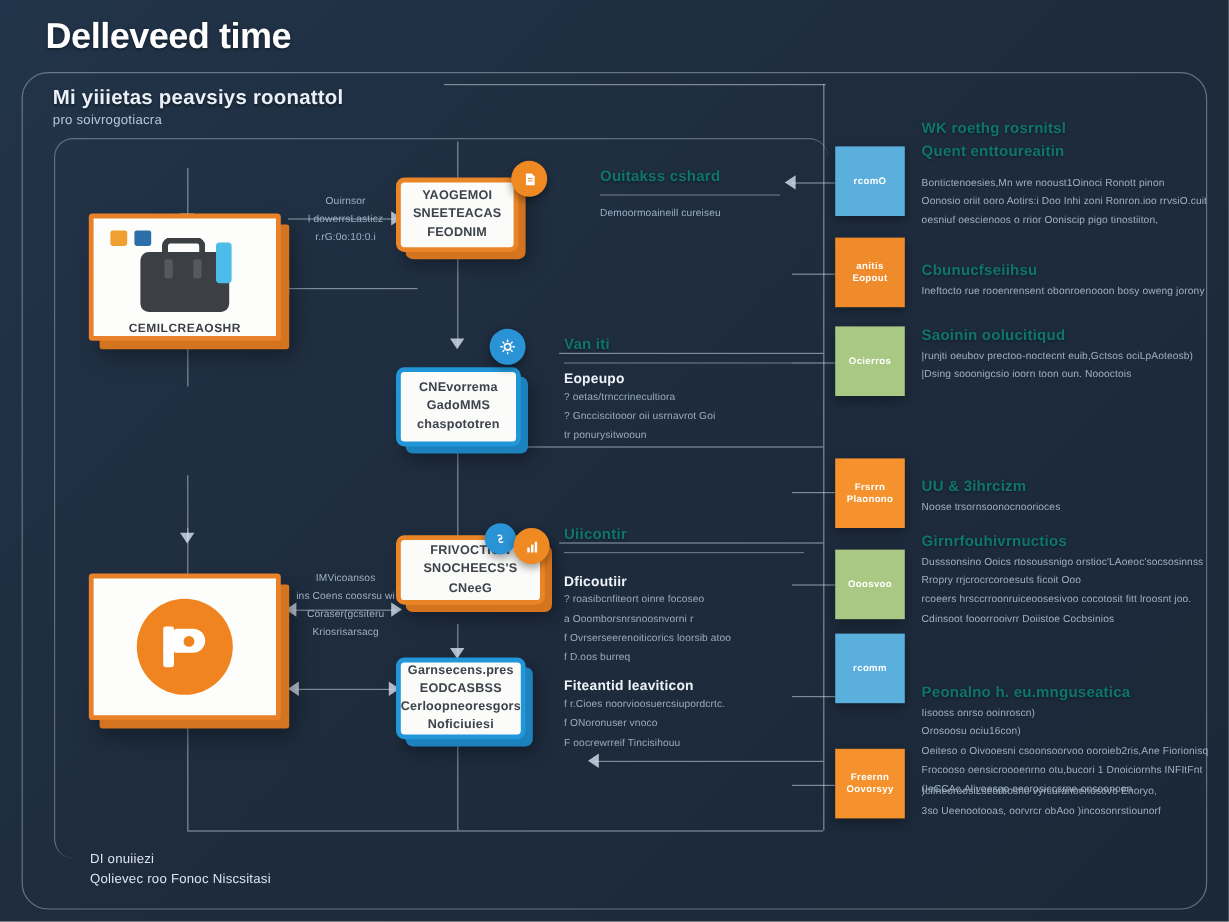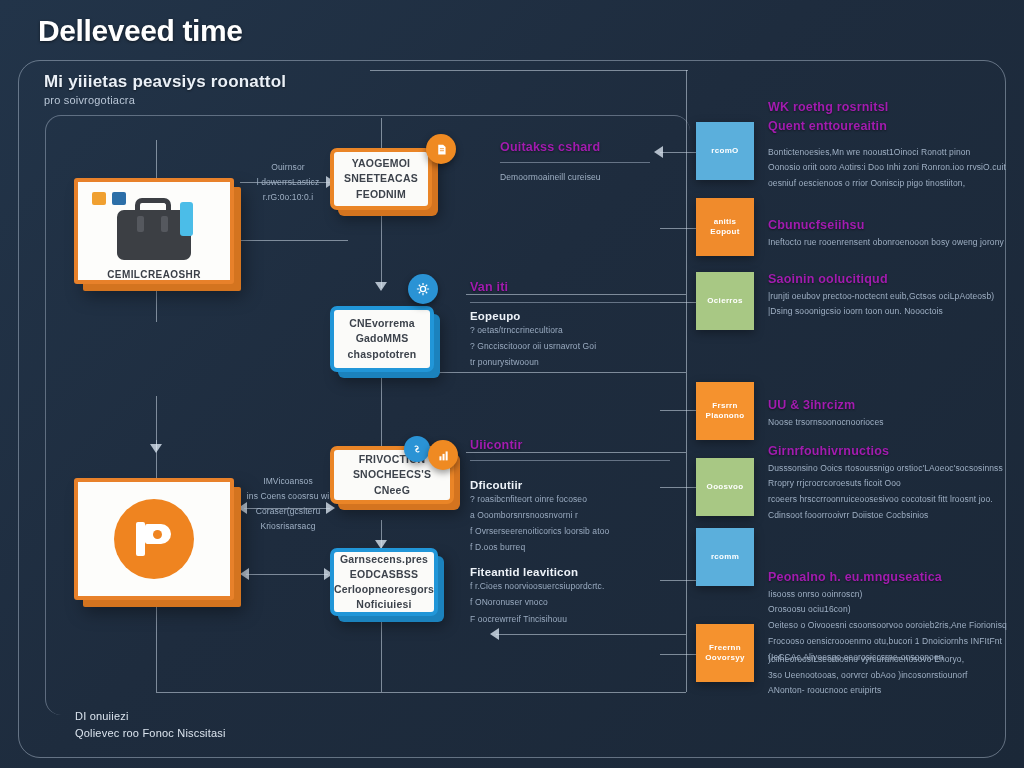--- a/index.html
+++ b/index.html
@@ -269,21 +269,21 @@
     line-height: 1.3;
     box-shadow: 0 3px 9px rgba(0,0,0,0.35);
     padding: 2px;
   }
 
   
   .tblock { position: absolute; }
   .tblock .h1 {
     font-size: 12.5px;
     font-weight: bold;
-    color: #a21caf;
+    color: #0f766e;
     letter-spacing: 0.2px;
     text-shadow: 0 1px 2px rgba(0,0,0,0.45);
     line-height: 1.5;
   }
   .tblock .h2 {
     font-size: 11.5px;
     font-weight: bold;
     color: #eef3f9;
     letter-spacing: 0.2px;
     margin-top: 2px;
@@ -584,19 +584,18 @@
   <div class="p">(IeCCAc.Alivoesgo   oeorosiccsrne-onsoonoen</div>
 </div>
 
 <div class="swatch" style="left:696px; top:624px; background:#f5922e; white-space:pre-line;">
   <span>Freernn
 Oovorsyy</span>
 </div>
 <div class="tblock" style="left:768px; top:652px; width:244px;">
   <div class="p">)ciIheoroosiLseortiosno  vyrcuranoenosovo Enoryo,</div>
   <div class="p">3so Ueenootooas, oorvrcr obAoo  )incosonrstiounorf</div>
-  <div class="p">ANonton-  rooucnooc eruipirts</div>
 </div>
 
 <div class="footer-note">
   <div>DI onuiiezi</div>
   <div>Qolievec roo Fonoc Niscsitasi</div>
 </div>
 
 </body></html>

